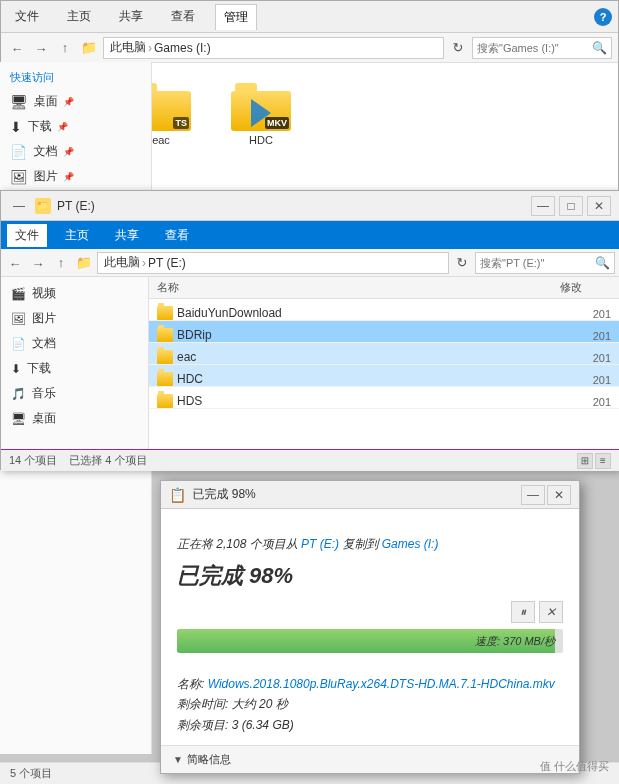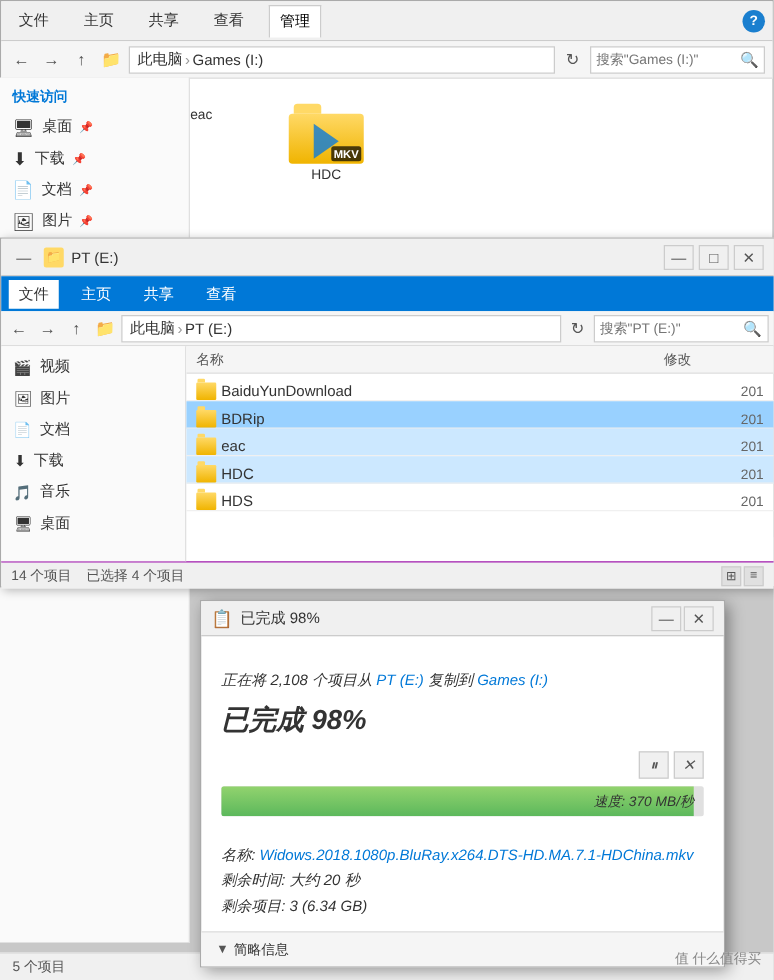--- a/index.html
+++ b/index.html
@@ -117,21 +117,21 @@
       padding: 4px 10px;
       cursor: pointer;
       font-size: 12px;
       color: #333;
       gap: 6px;
     }
     .sidebar-section {
       padding: 4px 10px;
       font-size: 11px;
       color: #0078d7;
-      font-weight: bold;
+      font-weight: normal;
     }
     .folder-icon { font-size: 14px; }
     .pin-icon { font-size: 9px; color: #888; }
 
     .content-area {
       flex: 1;
       overflow: hidden;
       display: flex;
       flex-direction: column;
     }
@@ -319,21 +319,21 @@
       height: 22px;
       background: #f5f5f5;
       border-bottom: 1px solid #e0e0e0;
       display: flex;
       align-items: center;
       padding: 0 8px;
       font-size: 11px;
       color: #555;
     }
     .col-name { flex: 1; }
-    .col-date { width: 80px; text-align: left; }
+    .col-date { width: 80px; text-align: center; }
 
     .list-item {
       height: 22px;
       display: flex;
       align-items: flex-end;
       padding: 0 8px;
       border-bottom: 1px solid #f0f0f0;
       cursor: pointer;
       gap: 4px;
     }
@@ -570,20 +570,26 @@
               <div class="folder-overlay">
                 <div class="blue-arrow"></div>
               </div>
               <span class="folder-badge">MKV</span>
             </div>
           </div>
           <span class="file-label">BDRip</span>
         </div>
 
         <div class="file-item">
+          <div class="folder-large">
+            <div class="folder-tab"></div>
+            <div class="folder-body">
+              <span class="folder-badge ts-badge">TS</span>
+            </div>
+          </div>
           <span class="file-label">eac</span>
         </div>
 
         <div class="file-item">
           <div class="folder-large">
             <div class="folder-tab"></div>
             <div class="folder-body">
               <div class="folder-overlay">
                 <div class="blue-arrow"></div>
               </div>

